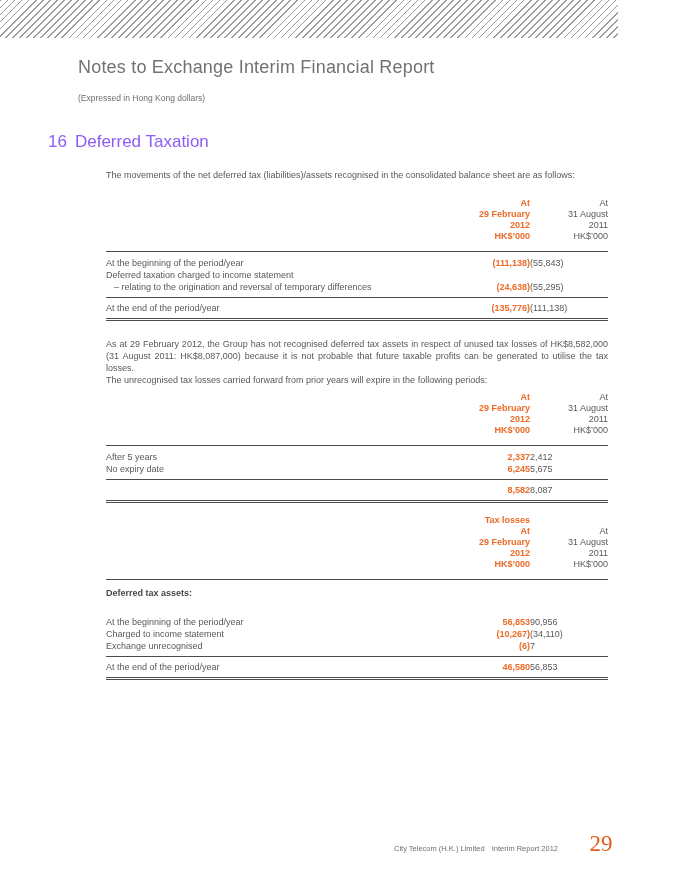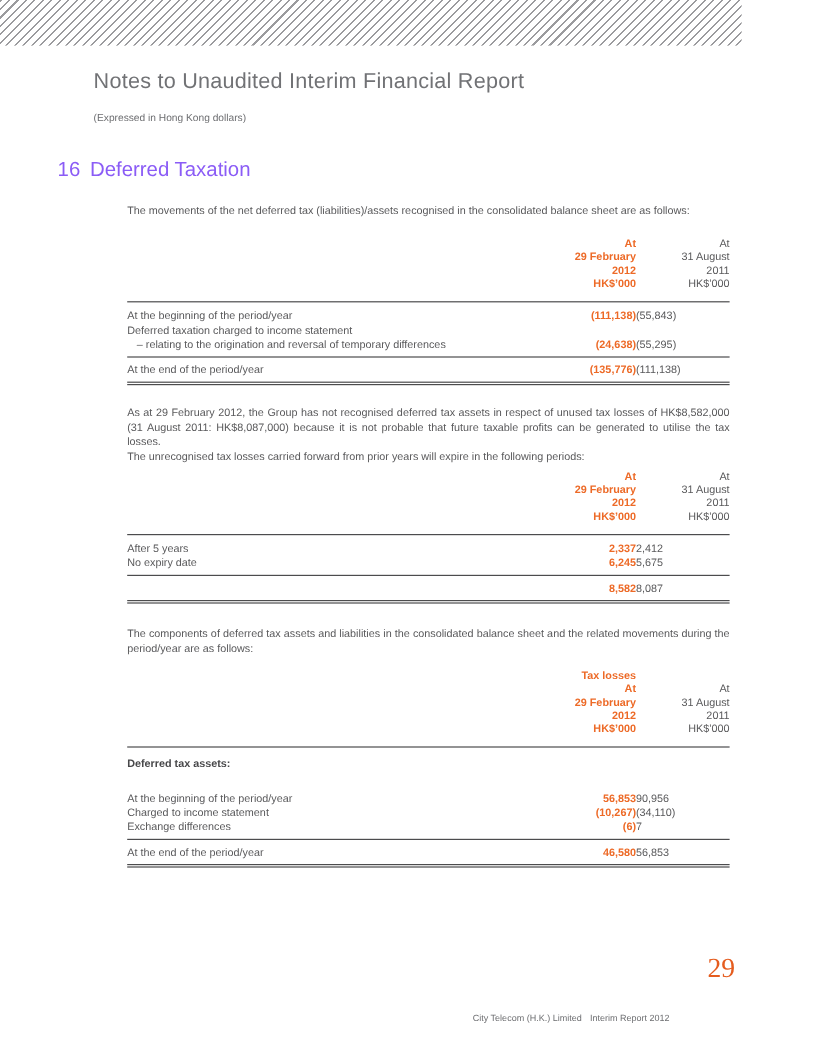--- a/index.html
+++ b/index.html
@@ -85,34 +85,34 @@
   .section-label-row { padding: 7px 0 0; }
   .t3 .rows-gap { margin-top: 12px; }
 
   
   .footer-line {
     position: absolute; top: 844px; left: 106px; width: 452px;
     text-align: right; font-size: 7.5px; color: #6D6E71;
   }
   .footer-line .report-name { margin-left: 7px; }
   .page-num {
-    position: absolute; top: 794px; left: 584px; width: 34px;
+    position: absolute; top: 831px; left: 584px; width: 34px;
     text-align: center;
     font-family: "Liberation Serif", serif;
     font-size: 23px; line-height: 26px;
     color: #E55C1E;
   }
 </style>
 </head>
 <body>
 
 <div class="banner"></div>
 
 <div class="title-block">
-  <div class="report-title">Notes to Unaudited Interim Financial Report</div>
+  <div class="report-title">Notes to Exchange Interim Financial Report</div>
   <div class="report-subtitle">(Expressed in Hong Kong dollars)</div>
 </div>
 
 <div class="section-heading">
   <span class="num">16</span><span>Deferred Taxation</span>
 </div>
 
 <div class="content">
 
   <p class="p1">The movements of the net deferred tax (liabilities)/assets recognised in the consolidated balance sheet are as follows:</p>
@@ -198,21 +198,20 @@
     <div class="total-wrap">
       <div class="trow">
         <div class="lbl"></div>
         <div class="v12">8,582</div>
         <div class="v11">8,087</div>
       </div>
     </div>
     <div class="rule-double"></div>
   </div>
 
-  <p class="p4 justify">The components of deferred tax assets and liabilities in the consolidated balance sheet and the related movements during the period/year are as follows:</p>
 
   <div class="t3">
     <div class="thead">
       <div></div>
       <div class="hcol orange">
         <div>Tax losses</div>
         <div>At</div>
         <div>29 February</div>
         <div>2012</div>
         <div>HK$’000</div>
@@ -236,21 +235,21 @@
         <div class="lbl">At the beginning of the period/year</div>
         <div class="v12">56,853</div>
         <div class="v11">90,956</div>
       </div>
       <div class="trow">
         <div class="lbl">Charged to income statement</div>
         <div class="v12">(10,267)</div>
         <div class="v11">(34,110)</div>
       </div>
       <div class="trow">
-        <div class="lbl">Exchange differences</div>
+        <div class="lbl">Exchange unrecognised</div>
         <div class="v12">(6)</div>
         <div class="v11">7</div>
       </div>
     </div>
     <div class="rule"></div>
     <div class="total-wrap">
       <div class="trow">
         <div class="lbl">At the end of the period/year</div>
         <div class="v12">46,580</div>
         <div class="v11">56,853</div>

